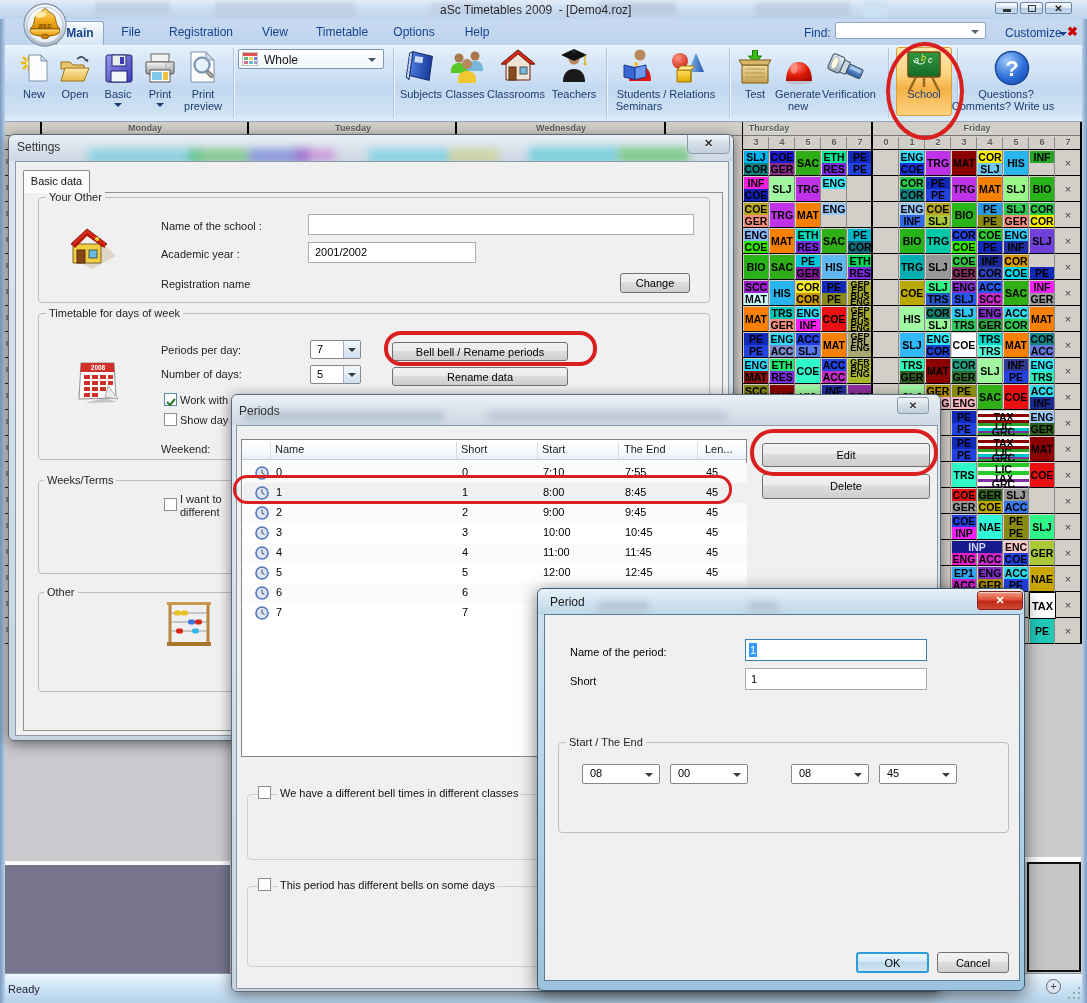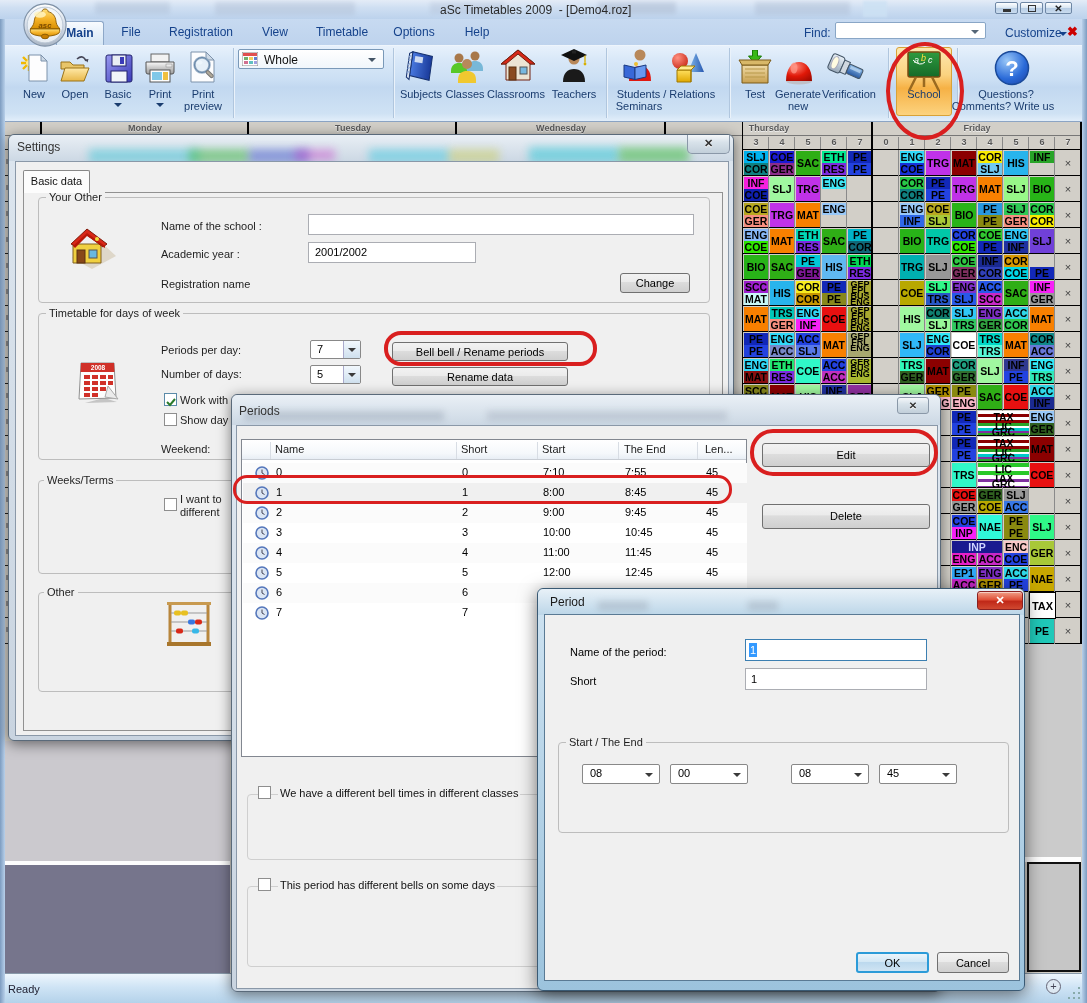--- a/index.html
+++ b/index.html
@@ -909,21 +909,21 @@
             <path d="M7 3.5 V7 L9.5 8.5" stroke="#445" stroke-width="1" fill="none"></path>
           </svg>
       <div style="position:absolute;left:33px;top:3px;font-size:11px;color:#000">7</div>
       <div style="position:absolute;left:219px;top:3px;font-size:11px;color:#000">7</div>
       <div style="position:absolute;left:300px;top:3px;font-size:11px;color:#000"></div>
       <div style="position:absolute;left:382px;top:3px;font-size:11px;color:#000"></div>
       <div style="position:absolute;left:463px;top:3px;font-size:11px;color:#000"></div>
     </div>
    </div>
    <div class="btn" style="left:525px;top:17px;width:168px;height:24px;line-height:23px">Edit</div>
-   <div class="btn" style="left:525px;top:78px;width:168px;height:25px;line-height:23px">Delete</div>
+   <div class="btn" style="left:525px;top:48px;width:168px;height:25px;line-height:23px">Delete</div>
    <div class="grpbox" style="left:10px;top:368px;width:485px;height:66px;border-color:#cfcfcf"></div>
    <div class="cb" style="left:21px;top:360px"></div>
    <div style="position:absolute;left:41px;top:361px;font-size:11px;color:#111;background:#f0f0f0;padding:0 2px">We have a different bell times in different classes</div>
    <div class="grpbox" style="left:10px;top:460px;width:485px;height:81px;border-color:#cfcfcf"></div>
    <div class="cb" style="left:21px;top:452px"></div>
    <div style="position:absolute;left:41px;top:453px;font-size:11px;color:#111;background:#f0f0f0;padding:0 2px">This period has different bells on some days</div>
  </div>
 </div>
 
 <div style="position:absolute;left:537px;top:588px;width:488px;height:403px;z-index:30;border-radius:6px;background:linear-gradient(180deg,#cfe3f1,#9cc3dd);box-shadow:0 4px 18px rgba(0,0,0,.55);border:1px solid #3a5a74">

